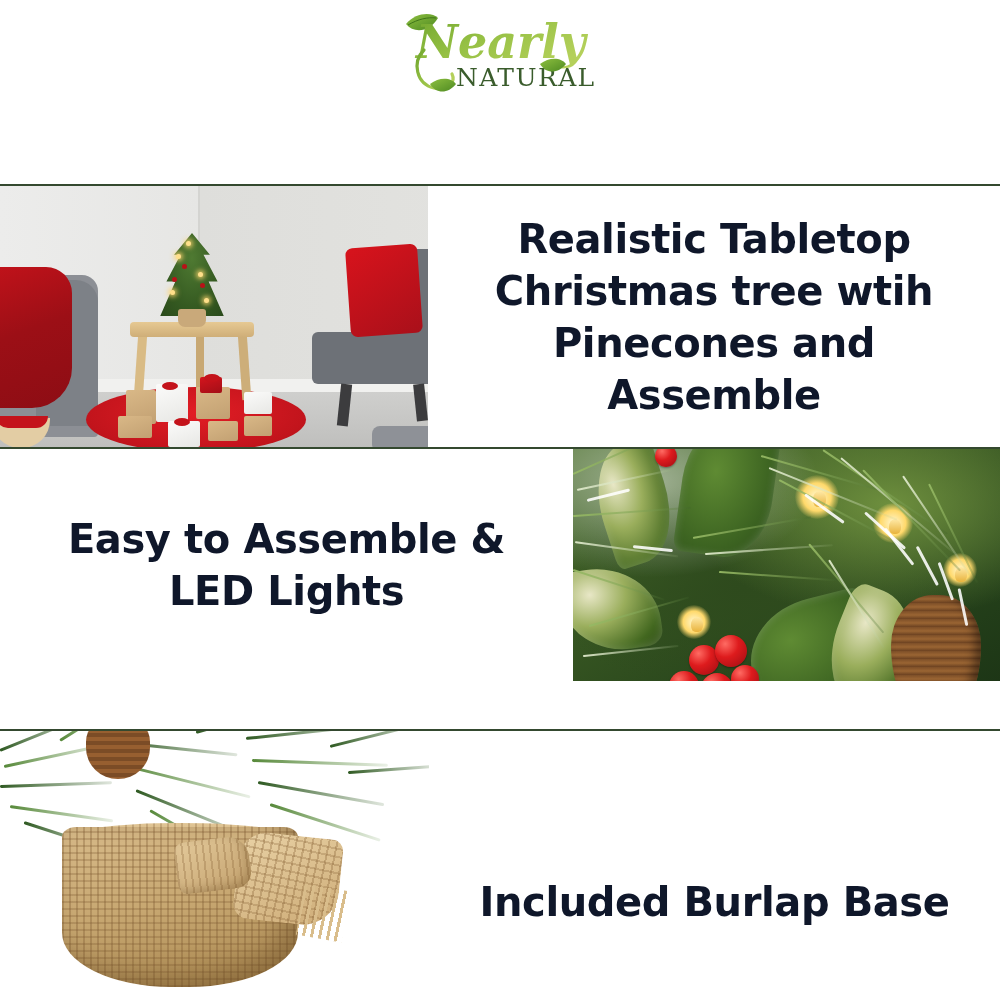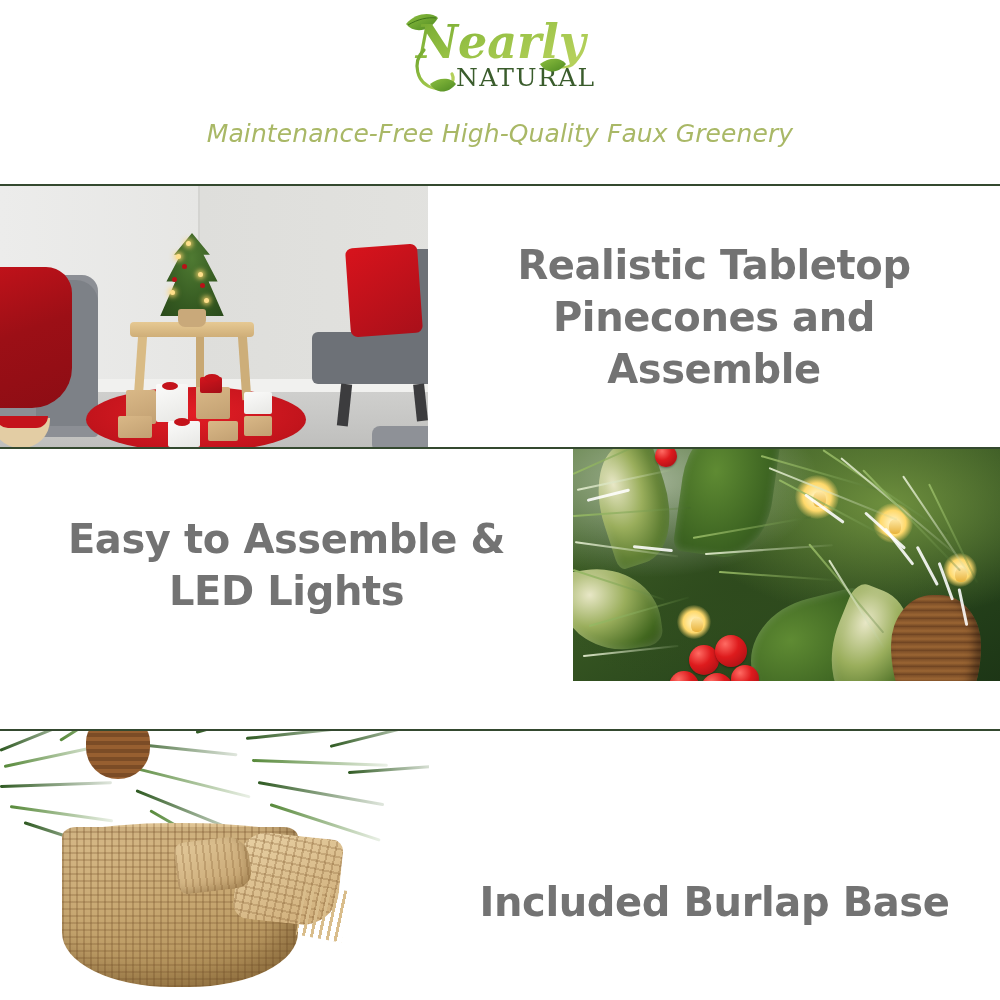--- a/index.html
+++ b/index.html
@@ -81,21 +81,21 @@
   }
 
   .r1-photo { left: 0;   width: 428px; }
   .r1-text  { left: 428px; width: 572px; }
   .r2-text  { left: 0;   width: 573px; }
   .r2-photo { left: 573px; width: 427px; }
   .r3-photo { left: 0;   width: 429px; }
   .r3-text  { left: 429px; width: 571px; }
 
   .headline {
-    color: #737373;
+    color: #0f172a;
     font-family: "DejaVu Sans", sans-serif;
     font-weight: bold;
     text-align: center;
     line-height: 1.30;
     letter-spacing: -0.4px;
     padding: 0 18px;
   }
   .headline-1 { font-size: 40px; }
   .headline-2 { font-size: 40px; }
   .headline-3 { font-size: 40px; }
@@ -384,21 +384,20 @@
         <path d="M34 44 C22 56, 26 78, 44 82 C58 85, 66 76, 62 68" stroke="url(#scriptGrad)" stroke-width="3.2" fill="none" stroke-linecap="round"></path>
 
         <path d="M40 78 C50 70, 62 72, 66 78 C58 88, 46 88, 40 78 Z" fill="url(#leafGrad)"></path>
 
         <text x="66" y="80" font-family="DejaVu Serif, serif" font-size="25" letter-spacing="1.4" fill="#3a5c2c">NATURAL</text>
 
         <path d="M150 58 C160 50, 172 52, 176 58 C168 68, 156 68, 150 58 Z" fill="url(#leafGrad)"></path>
       </svg>
     </div>
 
-    <div class="tagline">Maintenance-Free High-Quality Faux Greenery</div>
   </div>
 
   <div class="rule rule-top"></div>
 
   <div class="row row-1">
 
     <div class="cell cell-photo r1-photo">
       <div class="scene">
         <div class="wall-left"></div>
         <div class="wall-right"></div>
@@ -448,20 +447,21 @@
         <div class="gift g-kraft" style="left:244px; top:88%; width:28px; height:20px;"></div>
         <div class="bow" style="left:162px; top:75%;"></div>
         <div class="bow" style="left:204px; top:72%;"></div>
         <div class="bow" style="left:174px; top:89%;"></div>
       </div>
     </div>
 
     <div class="cell cell-text r1-text">
       <div class="headline headline-1">
         <span class="hl-line">Realistic Tabletop</span>
+        <span class="hl-line">Christmas tree wtih</span>
         <span class="hl-line">Pinecones and Assemble</span>
       </div>
     </div>
   </div>
 
   <div class="rule rule-mid1"></div>
 
   <div class="row row-2">
 
     <div class="cell cell-text r2-text">

